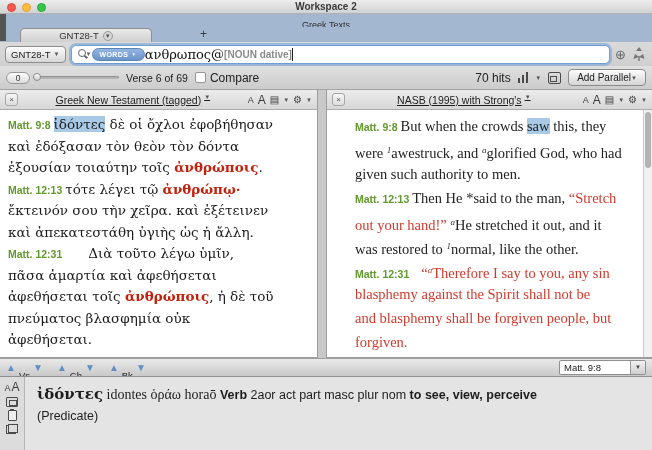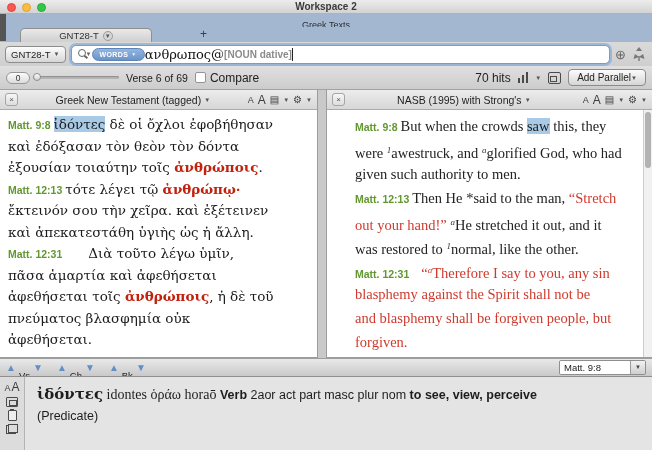--- a/index.html
+++ b/index.html
@@ -58,21 +58,21 @@
   .browser-icon::after { content:""; position:absolute; left:1px; bottom:1px; width:5px; height:4px; border:1.2px solid #4a4a4a; }
   .addpar-btn { height:17px; padding:0 8px; border:1px solid #8b8b8b; border-radius:4px; background:linear-gradient(#fcfcfc,#d5d5d5); font-size:10px; color:#222; display:flex; align-items:center; }
 
   
   .panes { height:268px; display:flex; background:#c9c9c9; }
   .pane { background:#fff; border:1px solid #9c9c9c; border-top:none; display:flex; flex-direction:column; position:relative; }
   .pane.left { width:318px; border-left:none; }
   .pane.right { flex:1; margin-left:8px; border-right:none; }
   .pane-header { height:20px; background:linear-gradient(#ececec,#d7d7d7); border-bottom:1px solid #ababab; display:flex; align-items:center; padding:0 5px; gap:4px; flex:0 0 20px; }
   .pane-close { width:13px; height:13px; border:1px solid #a5a5a5; border-radius:3px; background:linear-gradient(#f6f6f6,#dedede); font-size:8px; color:#555; text-align:center; line-height:11px; }
-  .pane-title-wrap { flex:1; text-align:center; font-size:10.5px; color:#1e1e1e; display:flex; justify-content:center; align-items:center; gap:3px; }
+  .pane-title-wrap { flex:1; text-align:center; font-size:10.5px; color:#1e1e1e; display:flex; justify-content:center; gap:3px;text-decoration:underline; }
   .pane-tools { display:flex; align-items:center; gap:4px; color:#3d3d3d; }
   .font-a-small { font-size:9px; color:#3d3d3d; }
   .font-a-large { font-size:12px; color:#3d3d3d; }
   .tool-glyph { font-size:10px; color:#3d3d3d; }
   .pane-content { flex:1; padding:4px 8px 0 8px; overflow:hidden; }
   .pane.left .pane-content { font-family:"DejaVu Serif",serif; font-size:13.5px; color:#1b1b1b; }
   .pane.left .tline { height:21.5px; line-height:21.5px; white-space:pre; }
   .pane.right .pane-content { font-family:"Liberation Serif","DejaVu Serif",serif; font-size:14.5px; color:#222;padding-left:28px; }
   .pane.right .tline { height:24px; line-height:24px; white-space:pre; }
 

